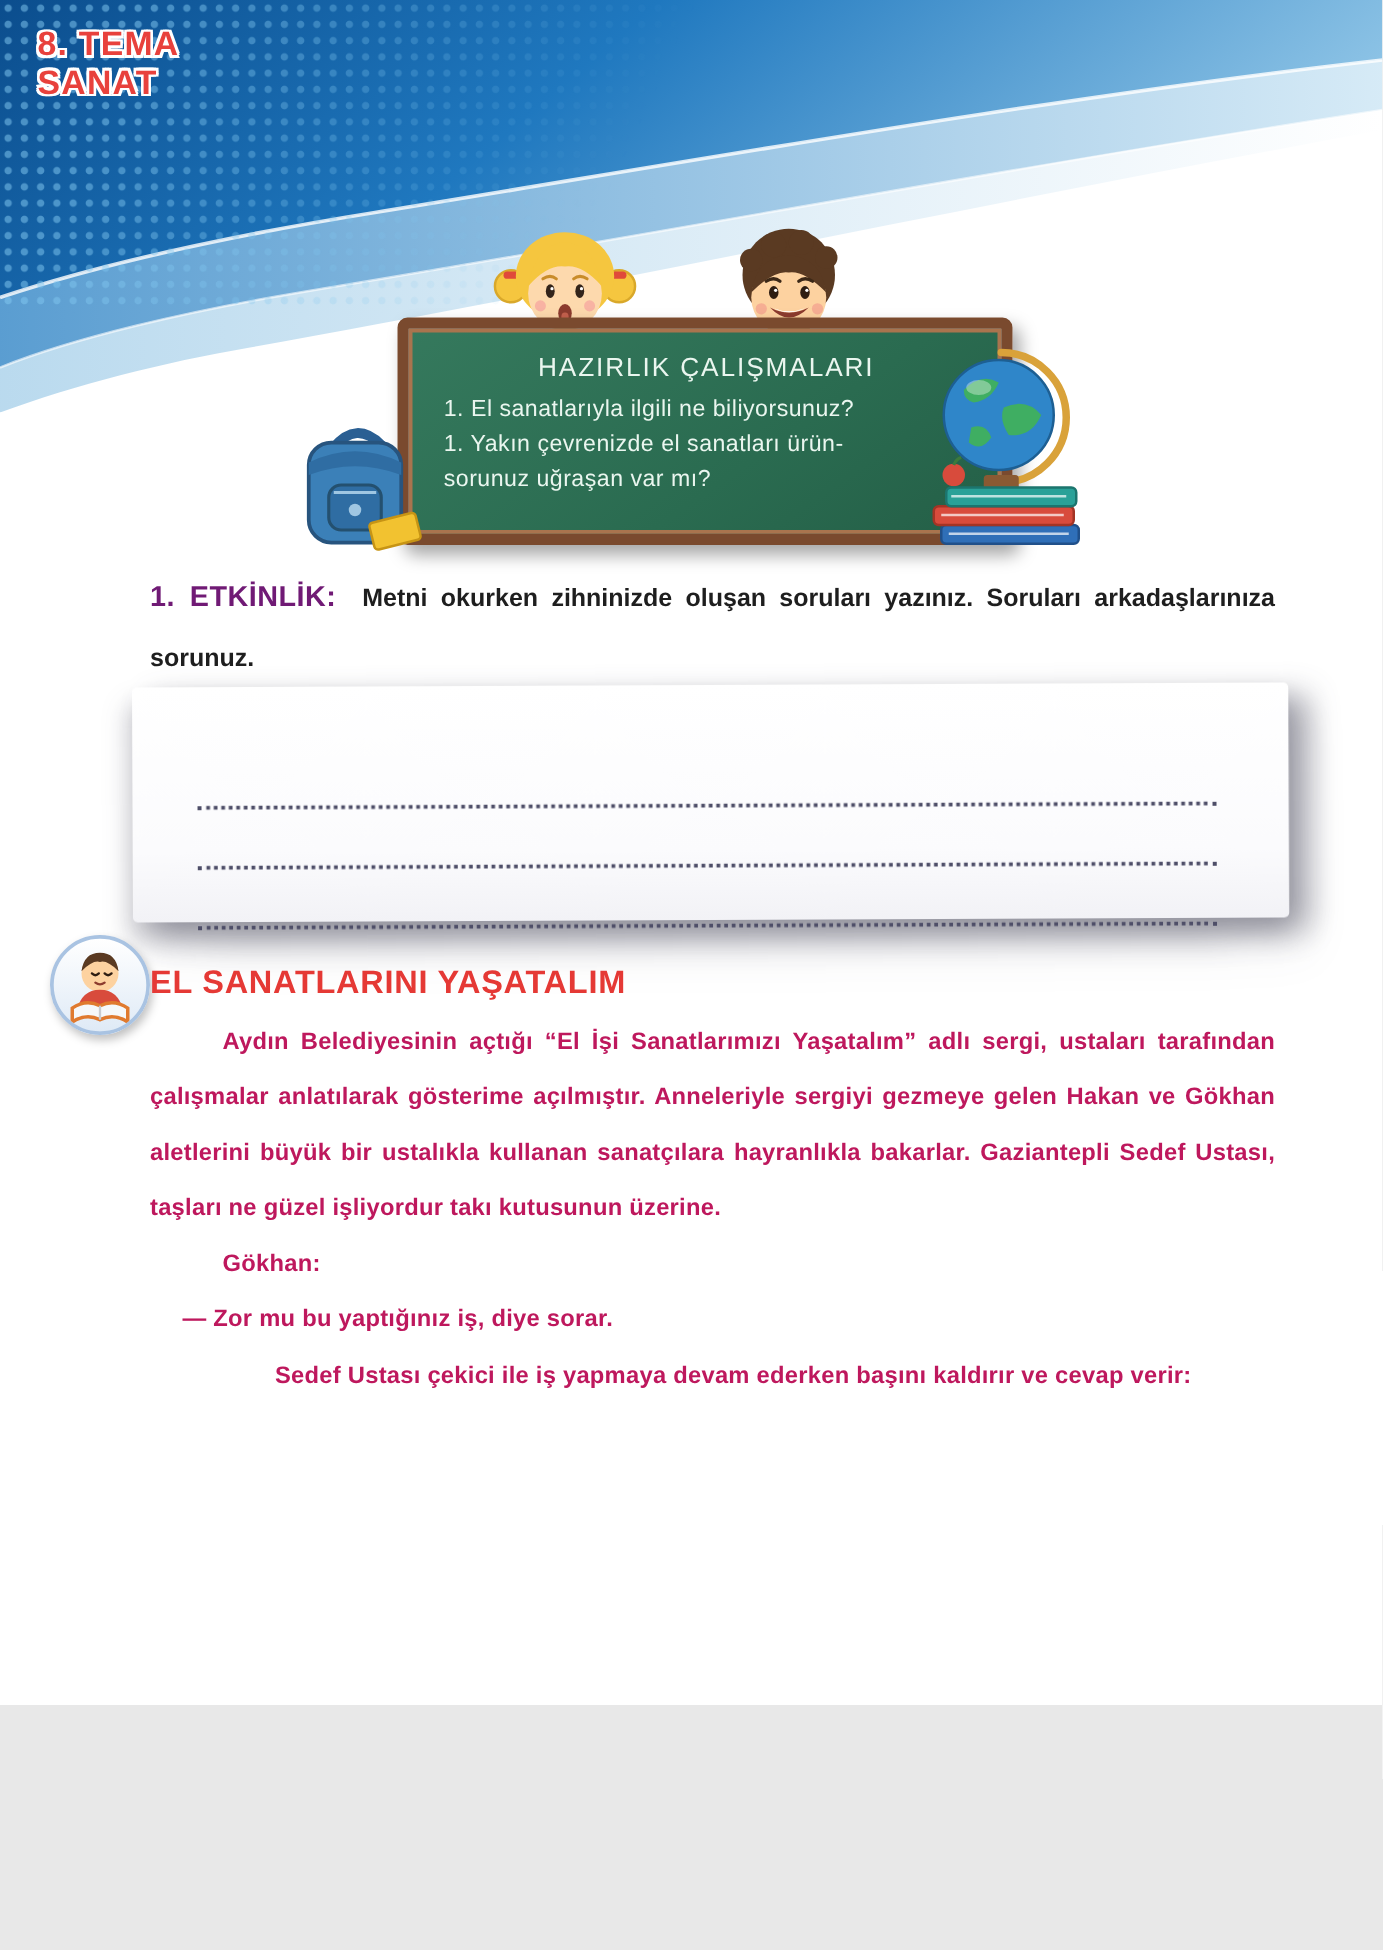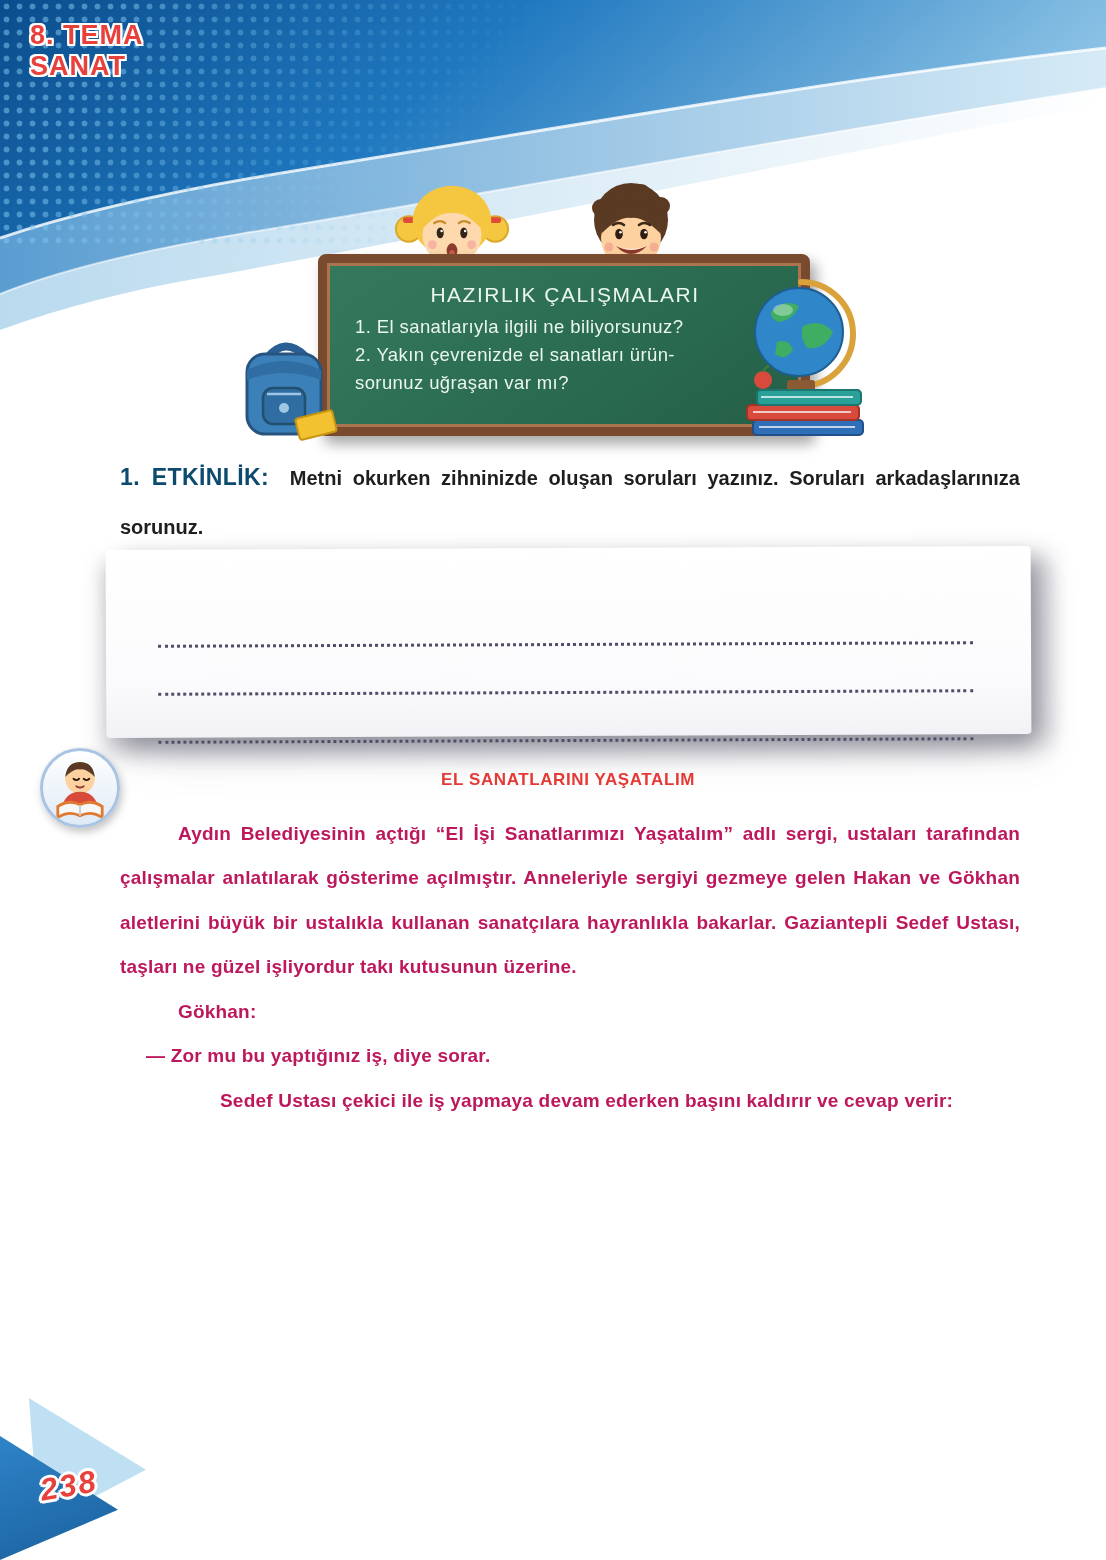--- a/index.html
+++ b/index.html
@@ -1,19 +1,19 @@
 <!DOCTYPE html>
 <html><head>
 <meta charset="utf-8">
 <style>
   * { margin:0; padding:0; box-sizing:border-box; }
   html,body { background:#e8e8e8; }
   body { font-family:"Liberation Sans", sans-serif; }
   .page {
-    position:relative; width:1106px; height:1560px;
+    position:relative; width:1106px; height:1364px;
     margin:0 auto; background:#ffffff; overflow:hidden;
   }
 
   
   .header-art { position:absolute; top:0; left:0; width:1106px; height:330px; pointer-events:none; }
   .header-art svg { display:block; width:100%; height:100%; }
   .dots {
     position:absolute; top:0; left:0; width:660px; height:250px;
     background-image: radial-gradient(circle, rgba(130,200,240,.55) 2.6px, transparent 3.3px);
     background-size:13px 13px;
@@ -44,43 +44,43 @@
   .board-title { text-align:center; font-size:21px; letter-spacing:1.5px; font-weight:400; margin-bottom:6px; }
   .board-line { font-size:18.5px; line-height:1.5; letter-spacing:.4px;margin-left:12px; }
   .prop { position:absolute; z-index:3; }
   .prop-backpack { left:-2px; top:162px; width:108px; height:112px; }
   .prop-globe { left:508px; top:108px; width:120px; height:122px; }
   .prop-books { left:512px; top:218px; width:125px; height:52px; }
 
   
   .activity { position:absolute; top:450px; left:120px; right:86px;
     font-size:20px; font-weight:700; color:#1e1e1e; line-height:2.35; text-align:justify; }
-  .activity-label { color:#0c4a6e; font-size:23px; font-weight:800; letter-spacing:.4px; padding-right:10px; }
+  .activity-label { color:#701a75; font-size:23px; font-weight:800; letter-spacing:.4px; padding-right:10px; }
 
   
   .paper {
     position:absolute; top:548px; left:106px; width:925px; height:188px;
     background:linear-gradient(180deg,#ffffff 0%,#fbfbfd 70%,#f2f2f6 100%);
     border-radius:4px; transform:rotate(-.25deg);
     filter:drop-shadow(16px 10px 12px rgba(50,50,70,.40)) drop-shadow(-3px 14px 10px rgba(50,50,70,.25));
     padding:50px 58px 0 52px;
   }
   .answer-line { height:48px; border-bottom:3px dotted #4e4e68; }
 
   
   .story-icon {
     position:absolute; top:748px; left:40px; width:80px; height:80px; border-radius:50%;
     background:linear-gradient(180deg,#ffffff,#dfeaf6);
     border:3px solid #a9c3e2; box-shadow:2px 4px 8px rgba(0,0,0,.25);
     overflow:hidden;
   }
   .story-icon svg { display:block; width:100%; height:100%; }
   .story-title {
-    position:absolute; top:770px; left:120px; right:90px; text-align:center;
-    color:#e53935; font-size:17px; font-weight:800; letter-spacing:.6px;
+    position:absolute; top:770px; left:120px; right:90px; text-align:left;
+    color:#e53935; font-size:26px; font-weight:800; letter-spacing:.6px;
   }
   .story-body { position:absolute; top:812px; left:120px; right:86px; }
   .story-body p {
     font-size:19px; line-height:2.34; text-align:justify; color:#be185d;
     font-weight:600; letter-spacing:.2px;
   }
   .indent { text-indent:58px; }
   .indent-lg { text-indent:100px; }
   .dash { text-indent:26px; }
 
@@ -175,21 +175,21 @@
         <path d="M45,76 Q60,92 76,76 Q60,84 45,76 Z" fill="#8c3b2e"></path>
         <path d="M48,76.5 Q60,83 73,76.5 Q60,81.5 48,76.5 Z" fill="#ffffff"></path>
         <circle cx="38" cy="77" r="4.5" fill="#f3a28f" opacity="0.75"></circle>
         <circle cx="83" cy="77" r="4.5" fill="#f3a28f" opacity="0.75"></circle>
       </svg>
     </div>
 
     <div class="board">
       <div class="board-title">HAZIRLIK ÇALIŞMALARI</div>
       <div class="board-line">1.  El sanatlarıyla ilgili ne biliyorsunuz?</div>
-      <div class="board-line">2.  Yakın çevrenizde el sanatları ürün-</div>
+      <div class="board-line">1.  Yakın çevrenizde el sanatları ürün-</div>
       <div class="board-line">sorunuz uğraşan  var mı?</div>
     </div>
 
     <div class="prop prop-backpack">
       <svg viewBox="0 0 108 112">
         <path d="M36,28 Q54,6 74,26" fill="none" stroke="#2a5f93" stroke-width="8" stroke-linecap="round"></path>
         <rect x="16" y="24" width="74" height="80" rx="18" fill="#3b80b8" stroke="#27547e" stroke-width="3"></rect>
         <path d="M16,50 Q53,36 90,50 L90,40 Q53,22 16,40 Z" fill="#2f6da3"></path>
         <rect x="32" y="58" width="42" height="36" rx="10" fill="#2f6da3" stroke="#24506f" stroke-width="2.5"></rect>
         <line x1="36" y1="64" x2="70" y2="64" stroke="#9fc6e2" stroke-width="2.5"></line>

